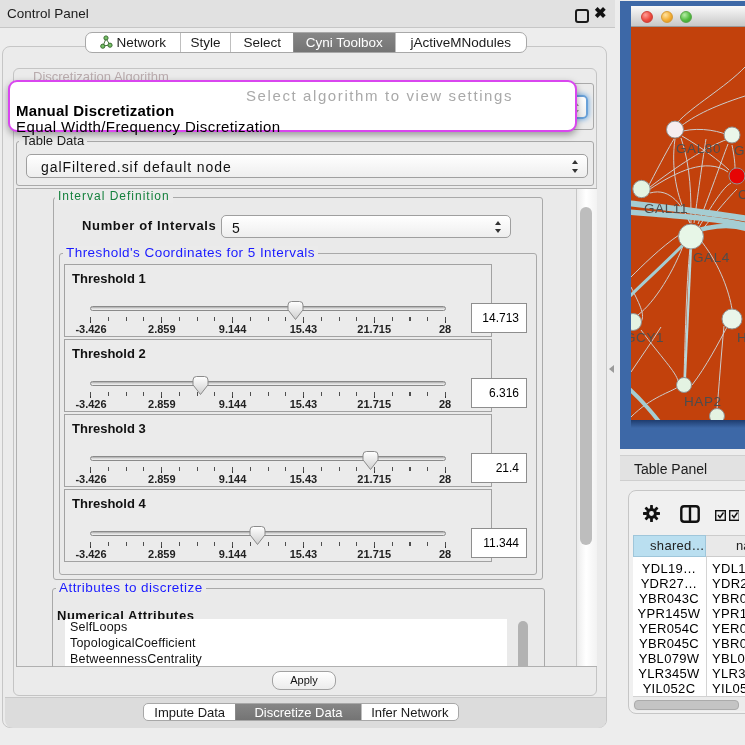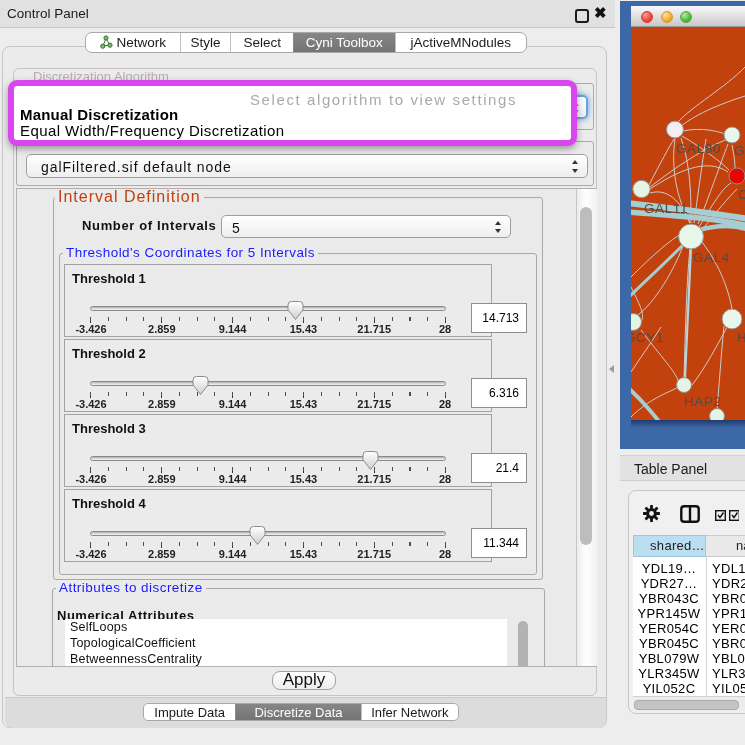--- a/index.html
+++ b/index.html
@@ -36,34 +36,34 @@
   .combo svg{position:absolute;right:8px;top:4px;}
   
   #grp-disc{left:22px;top:83px;width:570px;height:45px;}
   #grp-disc-title{left:30px;top:70px;color:#b9abad;background:transparent;}
   #combo-disc{left:30px;top:95px;width:558px;height:24px;
     border:2px solid #6aa1d8;box-shadow:0 0 5px 1px #7fb3e4;}
   #grp-td{left:16px;top:141px;width:576px;height:43px;}
   #grp-td-title{left:19px;top:134px;color:#1a1a1a;}
   #combo-td{left:26px;top:154px;width:562px;height:24px;}
   
-  #popup{left:8px;top:80px;width:569px;height:66px;background:#fff;
-    border:6px solid #d946ef;border-radius:9px;box-shadow:0 3px 7px rgba(0,0,0,0.35);
+  #popup{left:8px;top:80px;width:569px;height:52px;background:#fff;
+    border:2px solid #d946ef;border-radius:9px;box-shadow:0 3px 7px rgba(0,0,0,0.35);
     box-sizing:border-box;}
   #popup .hint{position:absolute;left:236px;top:5px;font-size:15px;color:#a9a9a9;letter-spacing:1.6px;}
   #popup .it1{position:absolute;left:6px;top:20px;font-size:15px;font-weight:bold;color:#000;letter-spacing:0.2px;}
   #popup .it2{position:absolute;left:6px;top:36px;font-size:15px;color:#000;letter-spacing:0.4px;}
   
   #scrollpane{left:16px;top:188px;width:581px;height:479px;border:1px solid #b0b0b0;
     background:#eaeaea;box-sizing:border-box;}
   #vsb-track{left:576px;top:189px;width:20px;height:477px;
     background:linear-gradient(90deg,#ececec,#ffffff 45%,#f2f2f2);border-left:1px solid #c6c6c6;}
   #vsb-thumb{left:580px;top:207px;width:12px;height:338px;background:#bdbdbd;border-radius:6px;}
   #grp-int{left:53px;top:197px;width:488px;height:381px;}
-  #grp-int-title{left:55px;top:190px;color:#c2410c;font-size:16px;letter-spacing:1px;}
+  #grp-int-title{left:55px;top:190px;color:#15803d;font-size:12px;letter-spacing:1px;}
   #lbl-noi{left:82px;top:218px;font-size:13px;font-weight:bold;color:#111;letter-spacing:0.65px;}
   #combo-noi{left:221px;top:215px;width:290px;height:23px;}
   #grp-thr{left:59px;top:253px;width:476px;height:320px;}
   #grp-thr-title{left:63px;top:246px;color:#1a1aff;font-size:13.5px;letter-spacing:0.45px;}
   
   .tbox{position:absolute;left:64px;width:428px;height:73px;border:1px solid #a2a2a2;
     box-sizing:border-box;background:#ebebeb;}
   .tbox .tt{position:absolute;left:7px;top:6px;font-size:13px;font-weight:bold;color:#111;}
   .track{position:absolute;left:25px;top:41px;width:356px;height:5px;border:1px solid #8a8a8a;
     border-radius:3px;background:linear-gradient(180deg,#a9a9a9,#dedede 55%,#f3f3f3);box-sizing:border-box;}
@@ -78,21 +78,21 @@
     line-height:28px;padding-right:7px;box-sizing:border-box;}
   #tbox1{top:264px;} #tbox2{top:339px;} #tbox3{top:414px;} #tbox4{top:489px;}
   
   #grp-attr{left:52px;top:588px;width:491px;height:90px;}
   #grp-attr-title{left:56px;top:581px;color:#1a1aff;font-size:13.5px;letter-spacing:0.45px;}
   #lbl-num{left:57px;top:600px;font-size:13px;font-weight:bold;color:#111;letter-spacing:0.5px;margin-top:8px;}
   #attr-list{left:65px;top:619px;width:442px;height:47px;background:#fff;overflow:hidden;}
   #attr-list div{font-size:12.5px;color:#111;padding-left:5px;line-height:16.2px;letter-spacing:0.2px;}
   #attr-sb{left:517.5px;top:621px;width:10px;height:45px;background:#b2b2b2;border-radius:5px 5px 0 0;}
   #applybtn{z-index:6;left:272px;top:671px;width:62px;height:17px;background:linear-gradient(#ffffff,#ececec);
-    border:1px solid #a2a2a2;border-radius:8px;font-size:17px;color:#111;
+    border:1px solid #a2a2a2;border-radius:8px;font-size:11px;color:#111;
     text-align:center;line-height:16px;}
   
   #clipfix{left:17px;top:667px;width:579px;height:14px;background:#ebebeb;z-index:5;}
   
   #netwin{left:620px;top:1px;width:125px;height:448px;background:#3d68a7;}
   #net-title{left:631px;top:6px;width:114px;height:21px;
     background:linear-gradient(#fafafa,#c8c8c8);border-bottom:1px solid #9a9a9a;box-sizing:border-box;}
   .light{position:absolute;top:4.5px;width:12px;height:12px;border-radius:50%;box-sizing:border-box;}
   #net-canvas{left:631px;top:27px;width:114px;height:393px;background:#c2410c;overflow:hidden;}
   #net-shadow{left:631px;top:420px;width:114px;height:8px;

